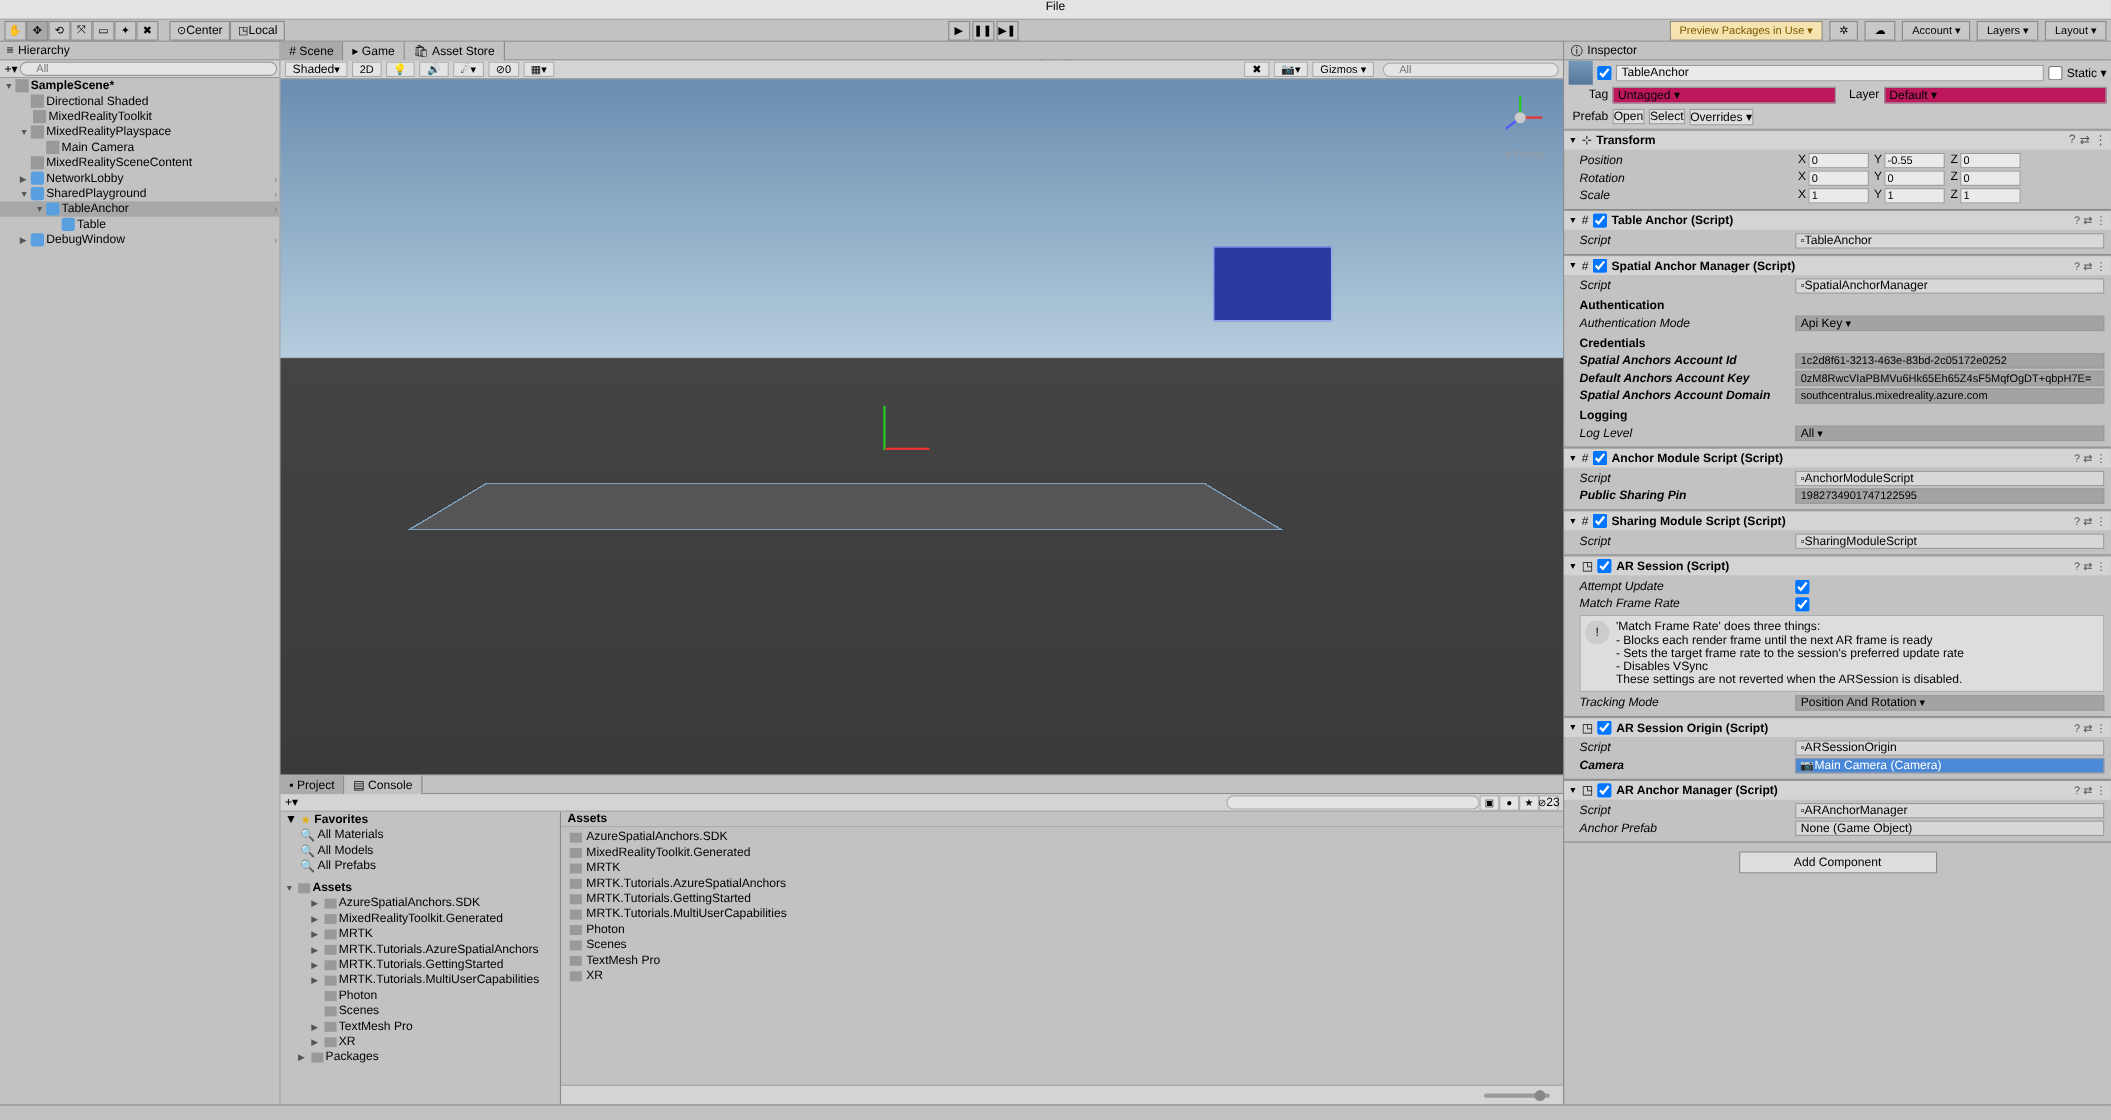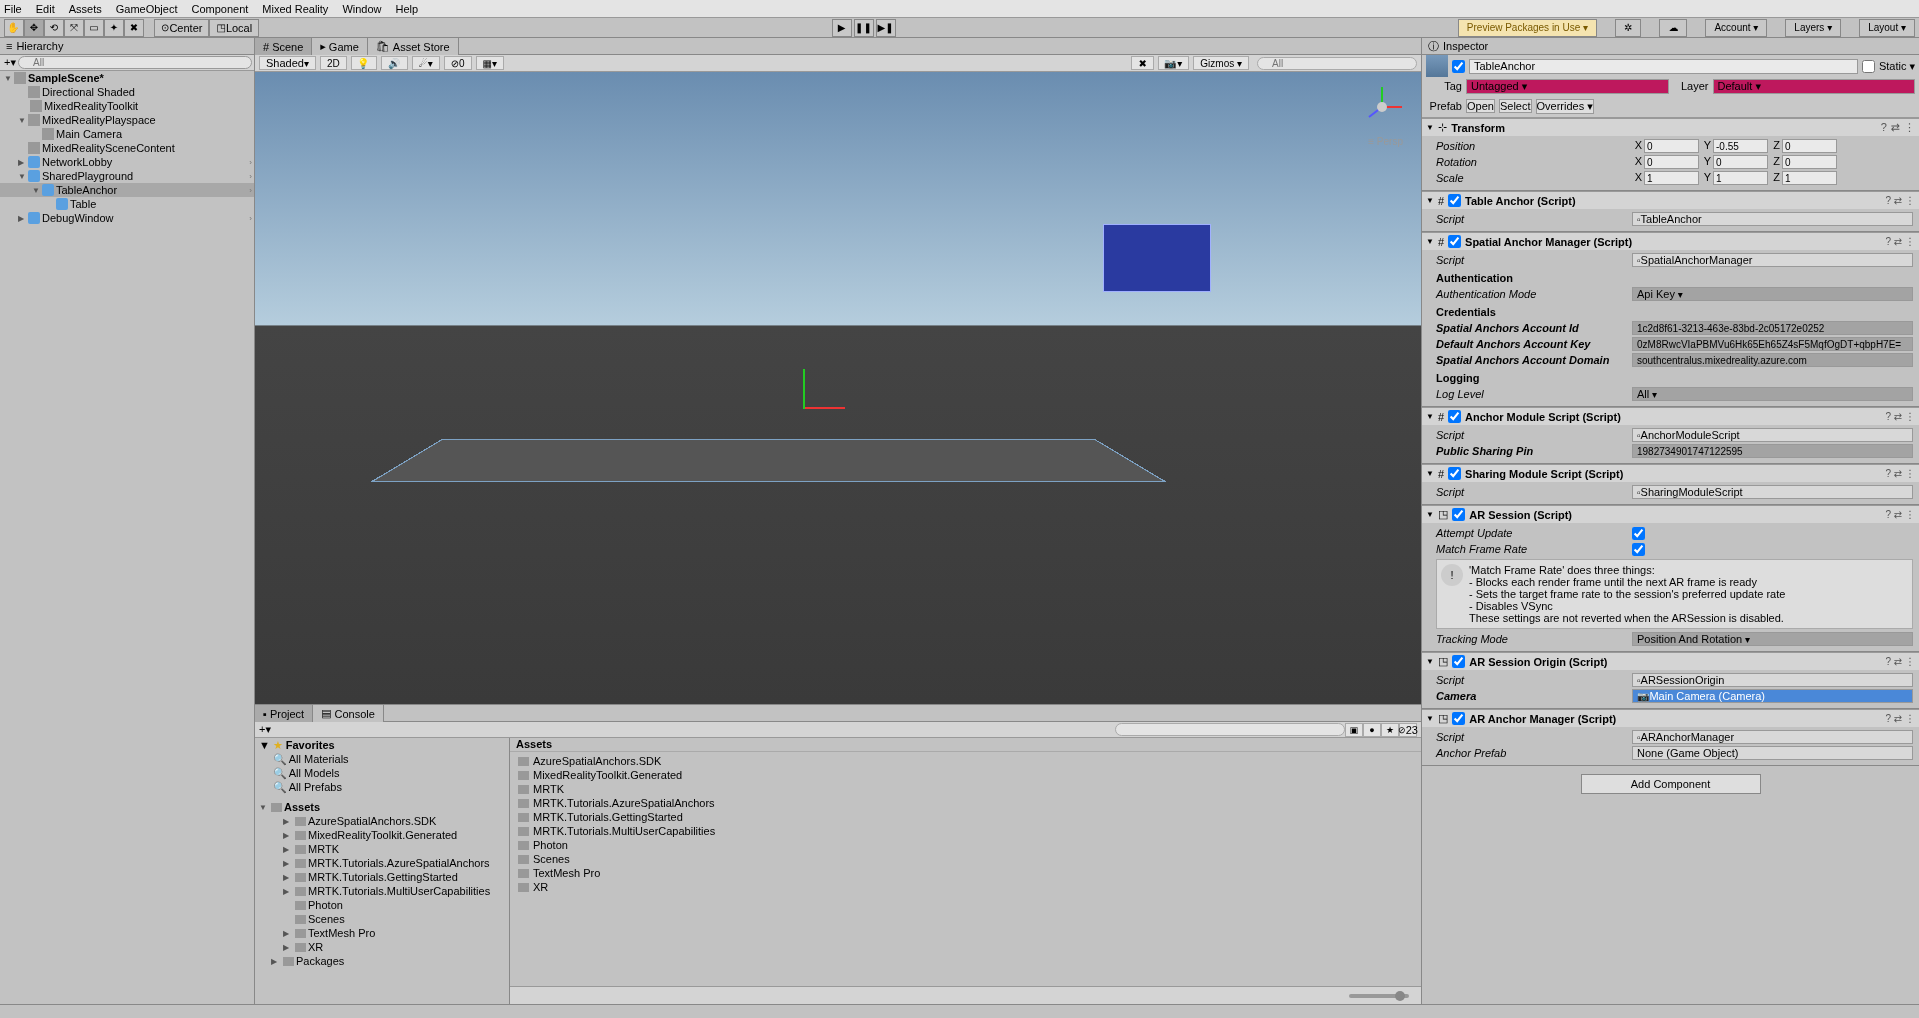--- a/index.html
+++ b/index.html
@@ -1,26 +1,26 @@
 <!DOCTYPE html>
 <html><head>
 <meta charset="utf-8">
 <style>
 * { box-sizing: border-box; margin: 0; padding: 0; font-family: Arial, sans-serif; font-size: 11px; }
 body { background: #c2c2c2; color: #000; overflow: hidden; }
 .root { display: flex; flex-direction: column; width: 1919px; height: 1018px; }
-.menubar { display: flex; background: #e4e4e4; height: 18px; padding: 0 4px; align-items: center; gap: 14px; border-bottom: 1px solid #999; }
+.menubar { display: flex; background: #e4e4e4; height: 18px; padding: 0 4px; align-items: center; gap: 14px; border-bottom: 1px solid #999; flex-direction: column; }
 .menubar span { cursor: pointer; }
 .toolbar { display: flex; height: 20px; background: #c2c2c2; border-bottom: 1px solid #888; align-items: center; padding: 0 4px; }
 .toolbar .tgroup { display: flex; margin-right: 10px; }
 .tbtn { width: 20px; height: 18px; background: #c8c8c8; border: 1px solid #888; display: flex; align-items: center; justify-content: center; font-size: 10px; cursor: pointer; }
 .tbtn.txt { width: auto; padding: 0 6px; }
 .tbtn.active { background: #a8a8a8; }
 .toolbar .center { flex: 1; display: flex; justify-content: center; gap: 2px; }
-.toolbar .right { display: flex; gap: 18px; align-items: center; }
+.toolbar .right { display: flex; gap: 6px; align-items: center; }
 .topbtn { height: 18px; padding: 0 8px; background: #c8c8c8; border: 1px solid #888; display: flex; align-items: center; cursor: pointer; font-size: 10px; }
 .topbtn.warn { background: #f5e4b0; color: #7a5a00; }
 .main { flex: 1; display: flex; }
 .left { width: 255px; display: flex; flex-direction: column; border-right: 1px solid #888; }
 .panel-tab { height: 17px; background: #c2c2c2; border-bottom: 1px solid #888; display: flex; align-items: center; padding-left: 6px; gap: 4px; }
 .hier-tools { height: 16px; background: #d4d4d4; display: flex; align-items: center; border-bottom: 1px solid #999; padding: 0 2px; }
 .hier-tools .plus { width: 16px; text-align: center; }
 .hier-tools input { flex: 1; height: 13px; background: #e4e4e4; border: 1px solid #999; border-radius: 7px; padding: 0 14px; font-size: 10px; }
 .tree { background: #c2c2c2; flex: 1; overflow: auto; }
 .tree-row { height: 14px; display: flex; align-items: center; padding-left: 4px; cursor: pointer; }

